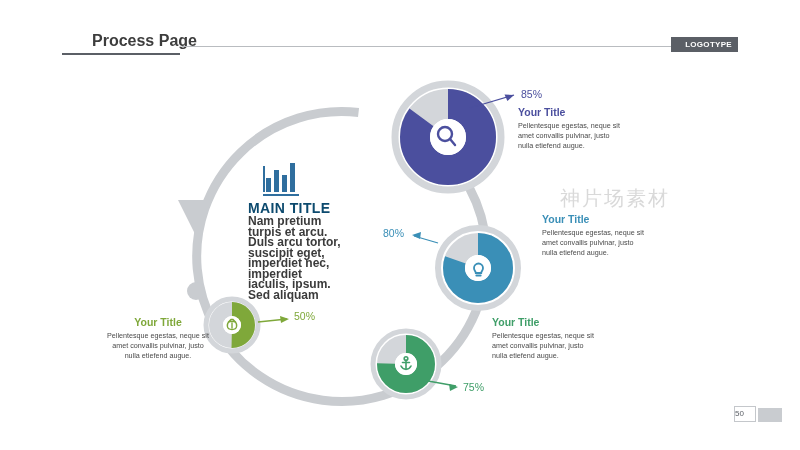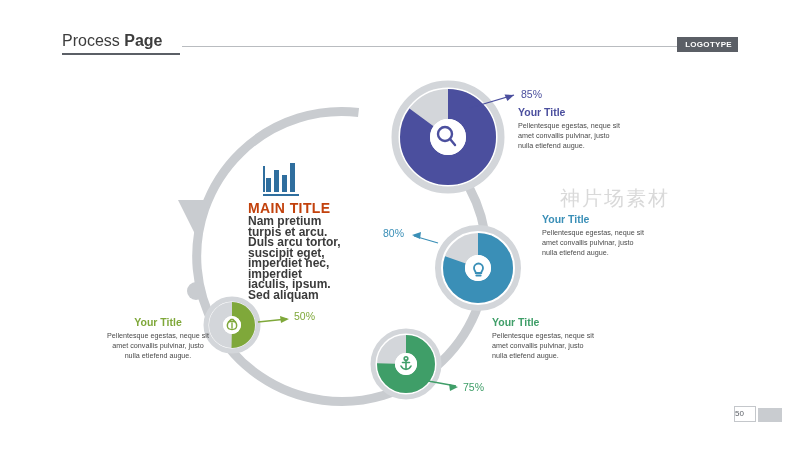--- a/index.html
+++ b/index.html
@@ -25,21 +25,21 @@
     height: 24px;
   }
   #header-title {
     position: absolute;
     left: 0;
     top: 0;
     font-size: 16px;
     color: #3d3d3d;
     white-space: nowrap;
   }
-  #header-title .light { font-weight: normal; }
+  #header-title .light { font-weight: bold; margin-left: 30px; }
   #header-title .bold { font-weight: bold; }
   #header-rule {
     position: absolute;
     left: 120px;
     right: 56px;
     top: 14px;
     height: 1px;
     background: #b9bcc0;
   }
   #header-underline {
@@ -52,21 +52,21 @@
   }
   #logotype {
     position: absolute;
     right: 0;
     top: 5px;
     background: #5b5f66;
     color: #ffffff;
     font-size: 8px;
     font-weight: bold;
     letter-spacing: 0.3px;
-    padding: 3px 6px 3px 8px;
+    padding: 3px 6px 3px 14px;
     line-height: 9px;
   }
 
   
   #footer-num {
     position: absolute;
     right: 44px;
     bottom: 28px;
     width: 20px;
     height: 14px;
@@ -99,21 +99,21 @@
   #center-block {
     position: absolute;
     left: 248px;
     top: 155px;
     width: 120px;
     text-align: left;
   }
   #center-title {
     font-size: 14px;
     font-weight: bold;
-    color: #c2410c;
+    color: #0c4a6e;
     letter-spacing: 0.4px;
     margin-top: 45px;
   }
   #center-body {
     font-size: 12px;
     line-height: 10.5px;
     color: #3b3b3b;
     font-weight: bold;
     width: 96px;
   }

